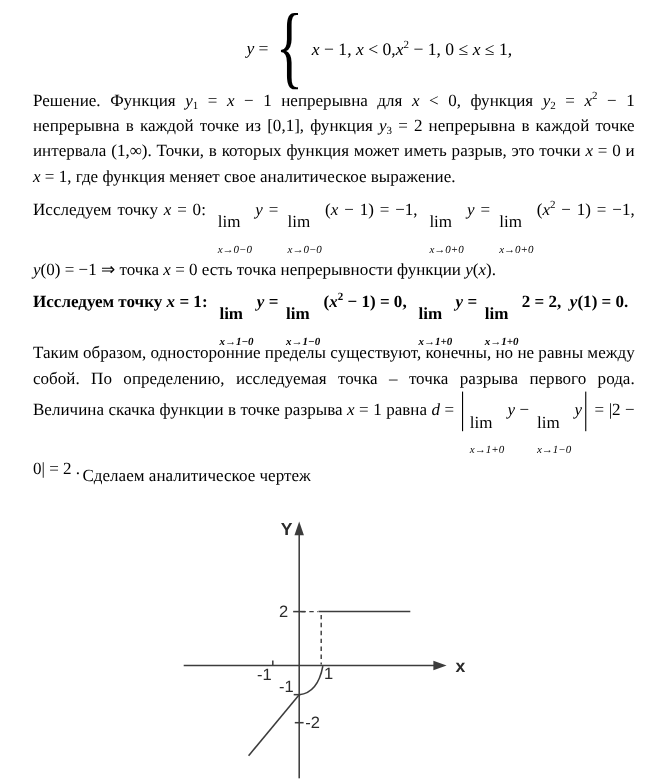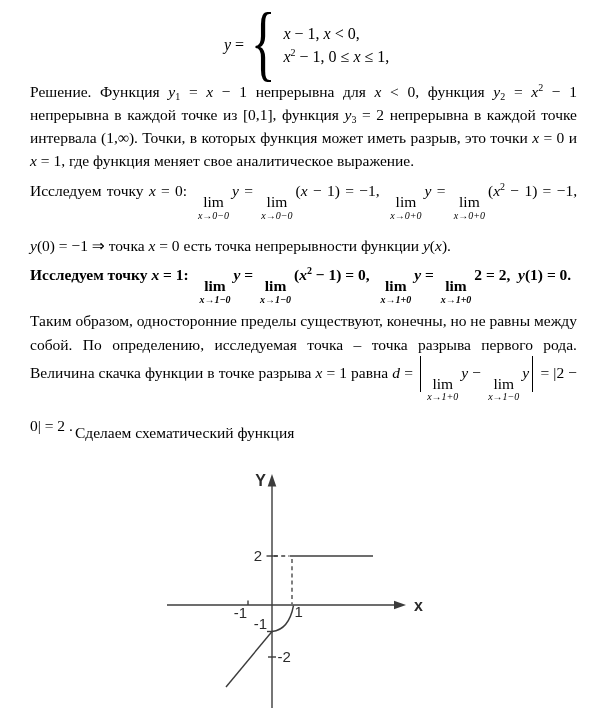--- a/index.html
+++ b/index.html
@@ -4,37 +4,37 @@
 <style>
   html,body{margin:0;padding:0;background:#fff;}
   .page{position:relative;width:600px;height:708px;background:#ffffff;color:#000;
         font-family:"Liberation Serif",serif;overflow:hidden;}
 
   
   .piecewise{position:absolute;left:224px;top:6px;display:flex;align-items:center;}
   .pw-lhs{font-size:16px;margin-right:3px;}
   .brace{font-size:84px;line-height:74px;display:inline-block;
          transform:scaleX(.62);transform-origin:center;margin:0 -3px 4px -4px;font-weight:400;}
-  .cases{display:flex;flex-direction:column;margin-left:3px;}
+  .cases{display:flex;margin-left:3px;}
   .case-row{font-size:16px;line-height:23px;white-space:nowrap;}
 
   
   .para{position:absolute;left:30px;width:547px;margin:0;text-align:justify;
         font-size:15.5px;line-height:23px;}
   #p1{top:80px;}
   #p2{top:178px;line-height:26px;}
   #p3{top:262px;line-height:26px;font-weight:bold;}
   #p4{top:309px;line-height:23.5px;}
   #p5{top:421px;left:75px;width:420px;text-align:left;}
 
   .i{font-style:italic;}
   .sup{font-size:10px;vertical-align:6px;line-height:0;}
   .sub{font-size:10px;vertical-align:-3px;line-height:0;}
-  .lim{display:inline-flex;flex-direction:column;align-items:center;line-height:1;
-       vertical-align:-11px;margin:12px 3px;}
+  .lim{display:inline-flex;flex-direction:column;line-height:1;
+       vertical-align:-11px;margin:0 3px;gap:12px;}
   .lim-top{font-size:15.5px;}
   .lim-under{font-size:10px;font-style:italic;margin-top:1px;}
   .tallbar{display:inline-block;width:1.2px;height:36px;background:#000;
            vertical-align:middle;margin:0 3px;}
 
   
   .graph{position:absolute;left:150px;top:458px;width:290px;height:250px;}
   .gstroke{stroke:#3c3c3c;stroke-width:1.4;fill:none;}
   .gdash{stroke:#3c3c3c;stroke-width:1.3;fill:none;stroke-dasharray:4 3.2;}
   .gfill{fill:#3c3c3c;}
@@ -82,21 +82,21 @@
         <span class="lim-top">lim</span>
         <span class="lim-under">x→1+0</span>
       </span>2 = 2, <span class="i">y</span>(1) = 0.</p>
   <p class="para" id="p4">Таким образом, односторонние пределы существуют, конечны, но не равны между собой. По определению, исследуемая точка – точка разрыва первого рода. Величина скачка функции в точке разрыва <span class="i">x</span> = 1 равна <span class="i">d</span> = <span class="tallbar"></span><span class="lim">
         <span class="lim-top">lim</span>
         <span class="lim-under">x→1+0</span>
       </span><span class="i">y</span> − <span class="lim">
         <span class="lim-top">lim</span>
         <span class="lim-under">x→1−0</span>
       </span><span class="i">y</span><span class="tallbar"></span> = |2 − 0| = 2 .</p>
-  <p class="para" id="p5">Сделаем схематический функция</p>
+  <p class="para" id="p5">Сделаем аналитическое чертеж</p>
 
   <svg class="graph" viewBox="0 0 290 250">
 
     <line class="gstroke" x1="122" y1="24" x2="122" y2="250"></line>
     <polygon class="gfill" points="122,16 117.7,28.5 126.3,28.5"></polygon>
     <line class="gstroke" x1="17" y1="147" x2="248" y2="147"></line>
     <polygon class="gfill" points="256,147 244,142.7 244,151.3"></polygon>
 
     <text class="gtext gbold" x="116" y="28" text-anchor="end">Y</text>
     <text class="gtext gbold" x="264" y="153">x</text>

